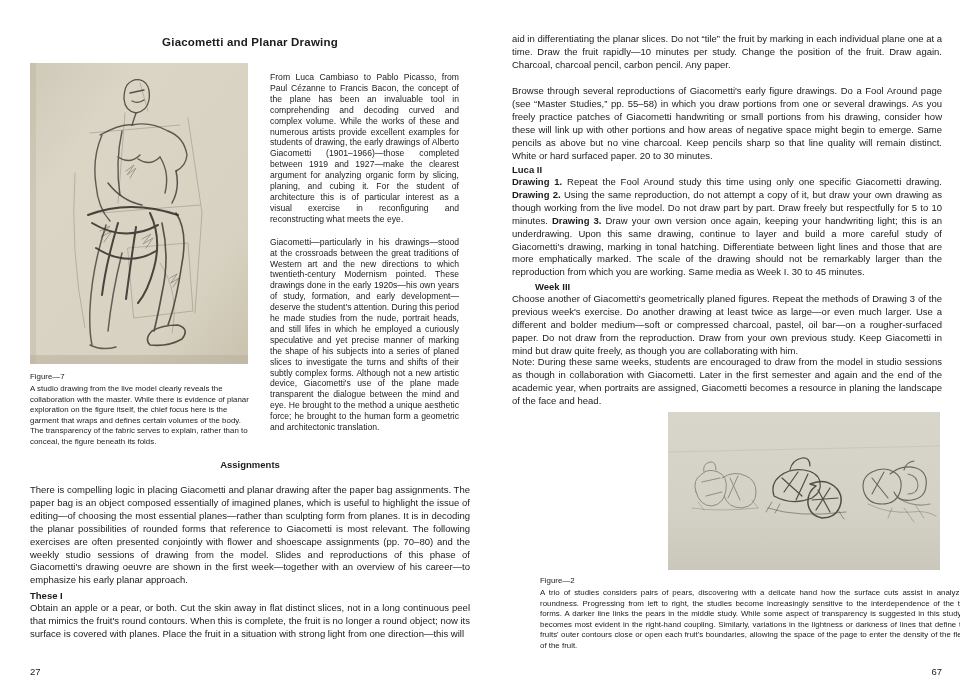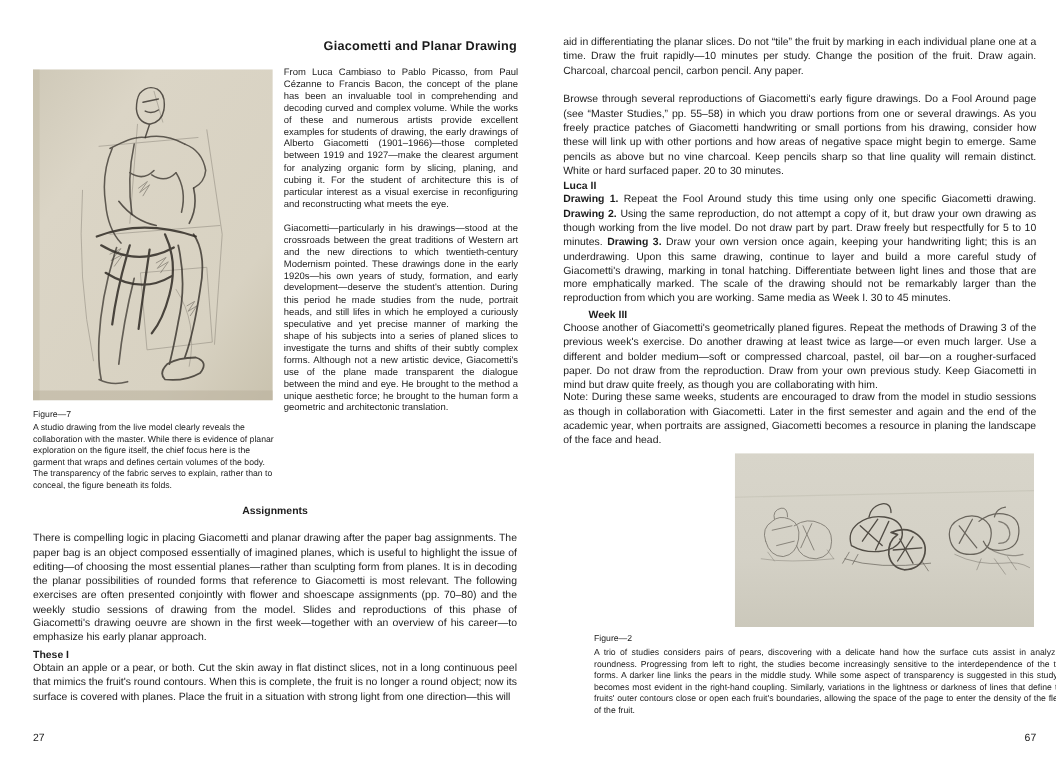--- a/index.html
+++ b/index.html
@@ -1,29 +1,29 @@
 <!DOCTYPE html>
 <html><head>
 <meta charset="utf-8">
 <style>
   html,body{margin:0;padding:0;background:#ffffff;}
   #spread{position:relative;width:960px;height:691px;background:#ffffff;overflow:hidden;
           font-family:"Liberation Sans",sans-serif;color:#1b1b1b;}
   .abs{position:absolute;}
-  .title{font-size:11.5px;font-weight:600;text-align:right;letter-spacing:.2px;}
+  .title{font-size:11.5px;font-weight:600;text-align:center;letter-spacing:.2px;}
   .heading-center{font-size:9.5px;font-weight:600;text-align:center;}
   .subhead{font-size:9.5px;font-weight:600;}
   .body-col{font-size:8.6px;line-height:10.9px;text-align:justify;}
   .body-wide{font-size:9.5px;line-height:12.9px;text-align:justify;}
   .caption{font-size:7.9px;line-height:10.6px;}
   .caption-just{text-align:justify;}
   .fig-label{font-size:7.9px;margin-bottom:3px;}
   .pagenum{font-size:9.5px;}
   .figframe{display:block;}
-  p{margin:0;}
+  p{margin:12px;}
 </style>
 </head>
 <body>
 
 <div id="spread">
 
   <div class="abs title" style="left:30px;top:36px;width:440px;">Giacometti and Planar Drawing</div>
 
   <div class="abs" style="left:30px;top:63px;width:218px;height:301px;">
     <svg class="figframe" width="218" height="301" viewBox="0 0 218 301" xmlns="http://www.w3.org/2000/svg">

